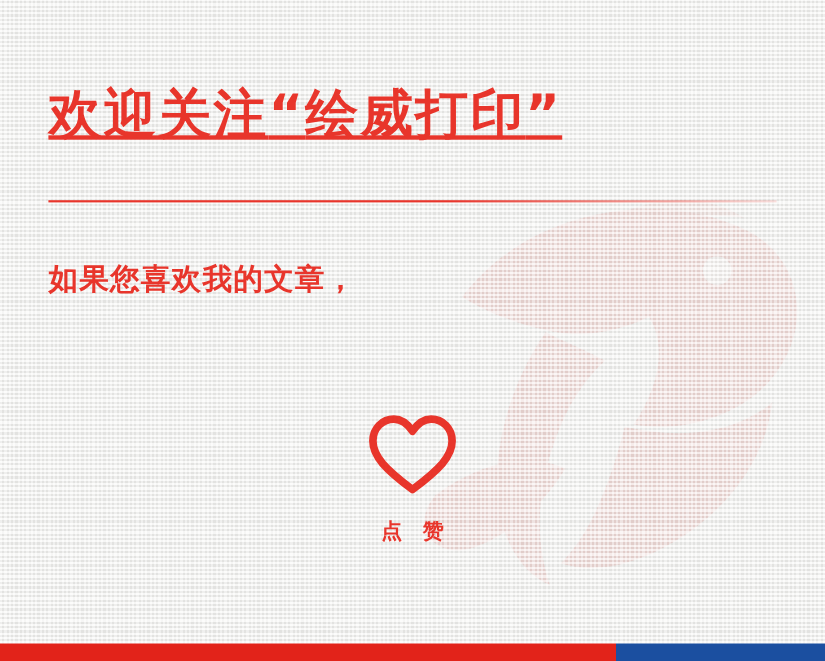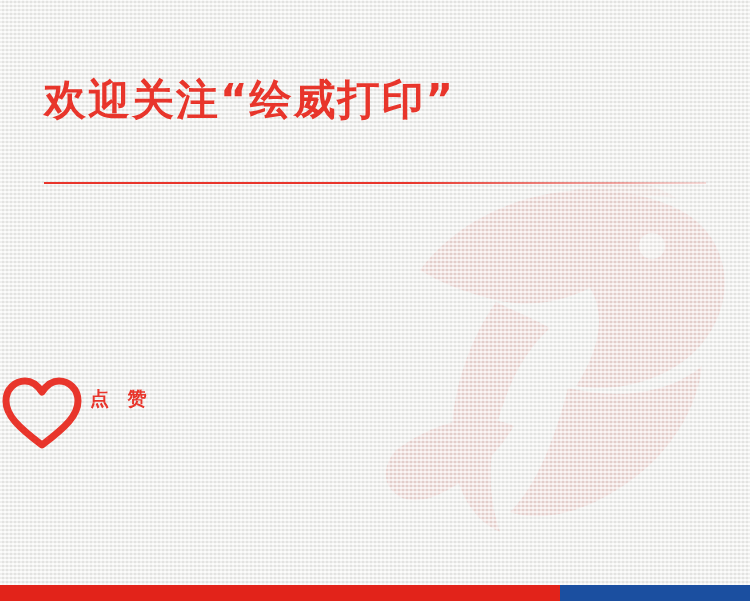--- a/index.html
+++ b/index.html
@@ -38,25 +38,26 @@
     height: 400px;
     opacity: 0.30;
     z-index: 1;
   }
   #headline {
     position: absolute;
     left: 44px;
     top: 72px;
     z-index: 4;
     color: #e8352b;
-    font-size: 42px;
+    font-size: 48px;
     font-weight: bold;
     letter-spacing: 2px;
     white-space: nowrap;
     font-family: "DejaVu Sans", "Liberation Sans", sans-serif;
+    text-decoration: underline;
   }
   #headline .quoted {
     letter-spacing: 2px;
   }
   #divider {
     position: absolute;
     left: 44px;
     top: 182px;
     width: 662px;
     height: 2px;
@@ -82,22 +83,22 @@
     left: 0;
     top: 372px;
     width: 750px;
     height: 150px;
     display: flex;
     z-index: 4;
   }
   .icon-col {
     flex: 1 1 0;
     display: flex;
-    flex-direction: row;
-    align-items: flex-start;
+    flex-direction: column;
+    align-items: center;
   }
   .icon-glyph {
     height: 84px;
     display: flex;
     align-items: center;
     justify-content: center;
   }
   .icon-label {
     margin-top: 14px;
     color: #e8352b;
@@ -148,20 +149,21 @@
       <path d="M260 46 C 300 26, 348 28, 376 48 C 344 44, 300 46, 260 46 Z" opacity="0.6"></path>
     </g>
   </svg>
 
   <div id="headline">
     <span>欢迎关注</span><span class="quoted">“</span><span>绘威打印</span><span class="quoted">”</span>
   </div>
 
   <div id="divider"></div>
 
+  <div class="subline" id="subline1">如果您喜欢我的文章，</div>
 
   <div id="icons">
 
     <div class="icon-col">
       <div class="icon-glyph">
         <svg width="84" height="78" viewBox="0 0 84 78" xmlns="http://www.w3.org/2000/svg" aria-hidden="true">
           <path d="M42 70 C 18 52, 6 40, 6 26 C 6 14, 15 6, 25 6 C 33 6, 38 11, 42 17
                    C 46 11, 51 6, 59 6 C 69 6, 78 14, 78 26 C 78 40, 66 52, 42 70 Z" fill="none" stroke="#e8352b" stroke-width="7" stroke-linejoin="round"></path>
         </svg>
       </div>

